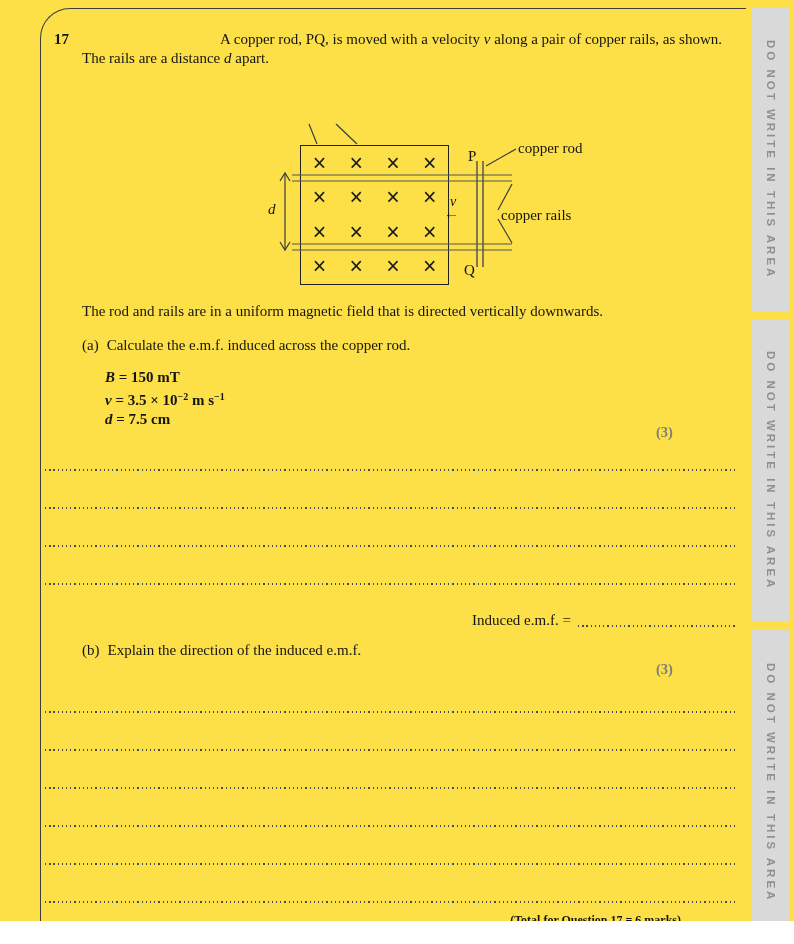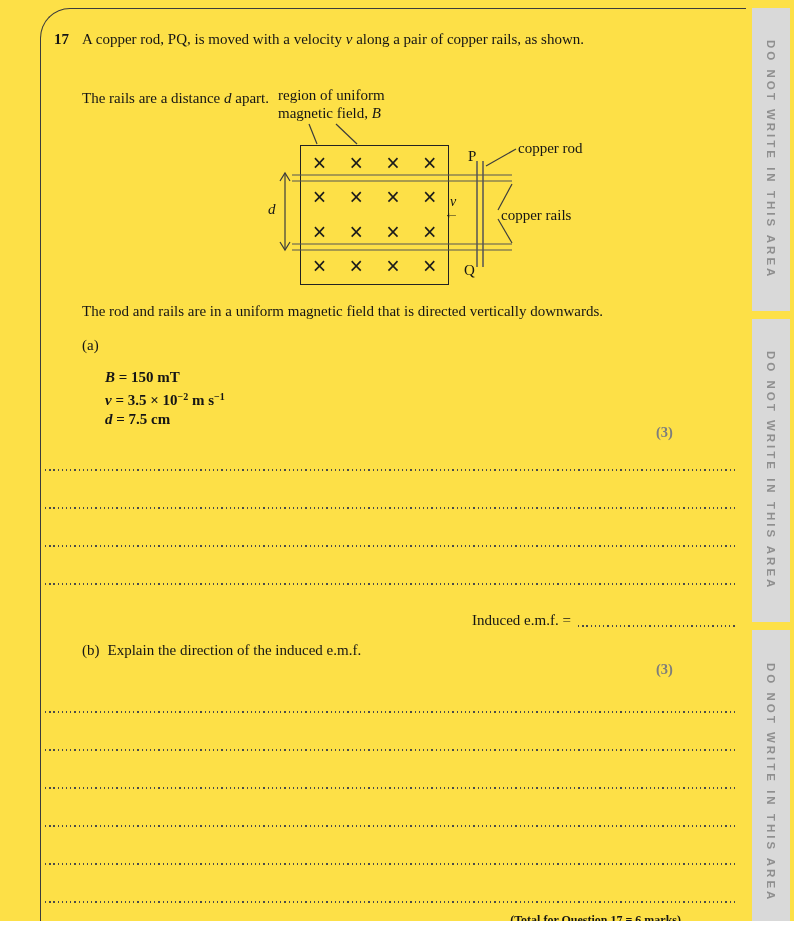--- a/index.html
+++ b/index.html
@@ -65,27 +65,23 @@
   .qrow .plabel { margin-right:8px; }
 </style>
 </head>
 <body>
 
 <div class="sheet">
 
   <div class="frame"></div>
 
   <div class="abs txt bold" style="left:54px; top:30px;">17</div>
-  <div class="abs txt" style="left:82px; top:30px; width:640px;"><span>A copper rod, PQ, is moved with a velocity </span><span class="var">v</span><span> along a pair of copper rails, as shown.</span></div>
-  <div class="abs txt" style="left:82px; top:49px; width:640px;margin-top:40px;"><span>The rails are a distance </span><span class="var">d</span><span> apart.</span></div>
+  <div class="abs txt" style="left:82px; top:30px; width:640px;text-align:right;"><span>A copper rod, PQ, is moved with a velocity </span><span class="var">v</span><span> along a pair of copper rails, as shown.</span></div>
+  <div class="abs txt" style="left:82px; top:49px; width:640px;"><span>The rails are a distance </span><span class="var">d</span><span> apart.</span></div>
 
-  <div class="dlabel" style="left:278px; top:86px;">
-    <div>region of uniform</div>
-    <div><span>magnetic field, </span><span class="var">B</span></div>
-  </div>
 
   <div class="field-box">
       <span>×</span>
       <span>×</span>
       <span>×</span>
       <span>×</span>
       <span>×</span>
       <span>×</span>
       <span>×</span>
       <span>×</span>
@@ -128,20 +124,21 @@
   <div class="dlabel" style="left:464px; top:261px;">Q</div>
   <div class="dlabel var" style="left:450px; top:193px; font-size:14px;">v</div>
   <div class="dlabel" style="left:444px; top:204px;">←</div>
   <div class="dlabel" style="left:518px; top:139px;">copper rod</div>
   <div class="dlabel" style="left:501px; top:206px;">copper rails</div>
 
   <div class="abs txt" style="left:82px; top:302px; width:640px;">The rod and rails are in a uniform magnetic field that is directed vertically downwards.</div>
 
   <div class="abs txt qrow" style="left:82px; top:336px; width:640px;">
     <span class="plabel">(a)</span>
+    <span>Calculate the e.m.f. induced across the copper rod.</span>
   </div>
 
   <div class="abs txt" style="left:105px; top:368px; line-height:19px;font-weight:bold;">
     <div><span class="var">B</span><span> = 150 mT</span></div>
     <div><span class="var">v</span><span> = 3.5 × 10</span><span class="sup">−2</span><span> m s</span><span class="sup">−1</span></div>
     <div><span class="var">d</span><span> = 7.5 cm</span></div>
   </div>
 
   <div class="abs marks" style="left:656px; top:424px;">(3)</div>
 

